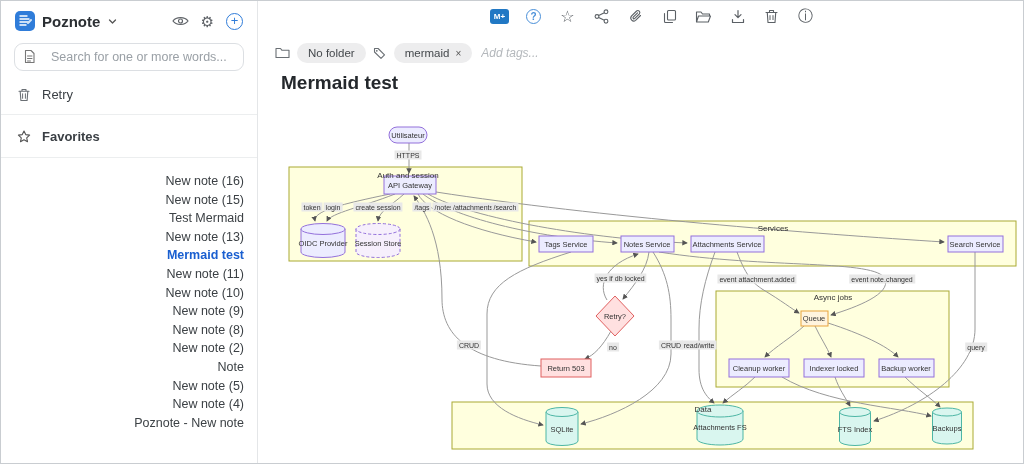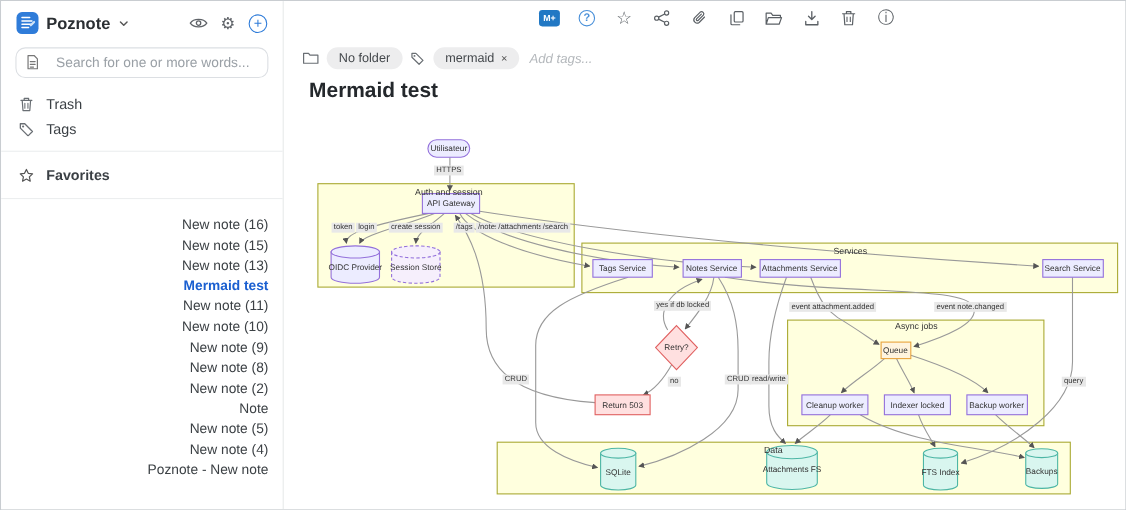--- a/index.html
+++ b/index.html
@@ -106,48 +106,40 @@
       <input type="text" placeholder="Search for one or more words..." style="">
     </div>
 
     <div class="sb-item">
       <span class="ico">
         <svg width="12" height="14" viewBox="0 0 12 14">
             <path d="M1 3.2h10M4 3V1.5h4V3M2.2 3.5l.7 9h6.2l.7-9" stroke="#6a6f74" stroke-width="1.1" fill="none" stroke-linecap="round" stroke-linejoin="round"></path>
             <path d="M4.6 5.8v4.5M7.4 5.8v4.5" stroke="#6a6f74" stroke-width="1" stroke-linecap="round"></path>
           </svg>
       </span>
-      <span>Trash</span>
-    </div>
-    <div class="sb-item">
-      <span class="ico">
-        <svg width="14" height="13" viewBox="0 0 14 13">
-            <path d="M1.5 5.5V1.5h4l7 7-4 4z" stroke="#6a6f74" stroke-width="1.2" fill="none" stroke-linejoin="round"></path>
-            <circle cx="4" cy="4" r="1" fill="#6a6f74"></circle>
-          </svg>
-      </span>
-      <span>Tags</span>
+      <span>Retry</span>
     </div>
 
     <div class="sb-divider"></div>
 
     <div class="sb-item fav-row">
       <span class="ico">
         <svg width="14" height="13" viewBox="0 0 14 13">
             <path d="M7 1l1.7 3.6 3.9.5-2.9 2.7.8 3.9L7 9.8l-3.5 1.9.8-3.9L1.4 5.1l3.9-.5z" stroke="#555" stroke-width="1.1" fill="none" stroke-linejoin="round"></path>
           </svg>
       </span>
       <span>Favorites</span>
     </div>
 
     <div class="sb-divider"></div>
 
     <div class="note-list">
       <div class="note-item">New note (16)</div>
       <div class="note-item">New note (15)</div>
+      <div class="note-item">Test Mermaid</div>
       <div class="note-item">New note (13)</div>
       <div class="note-item selected">Mermaid test</div>
       <div class="note-item">New note (11)</div>
       <div class="note-item">New note (10)</div>
       <div class="note-item">New note (9)</div>
       <div class="note-item">New note (8)</div>
       <div class="note-item">New note (2)</div>
       <div class="note-item">Note</div>
       <div class="note-item">New note (5)</div>
       <div class="note-item">New note (4)</div>

